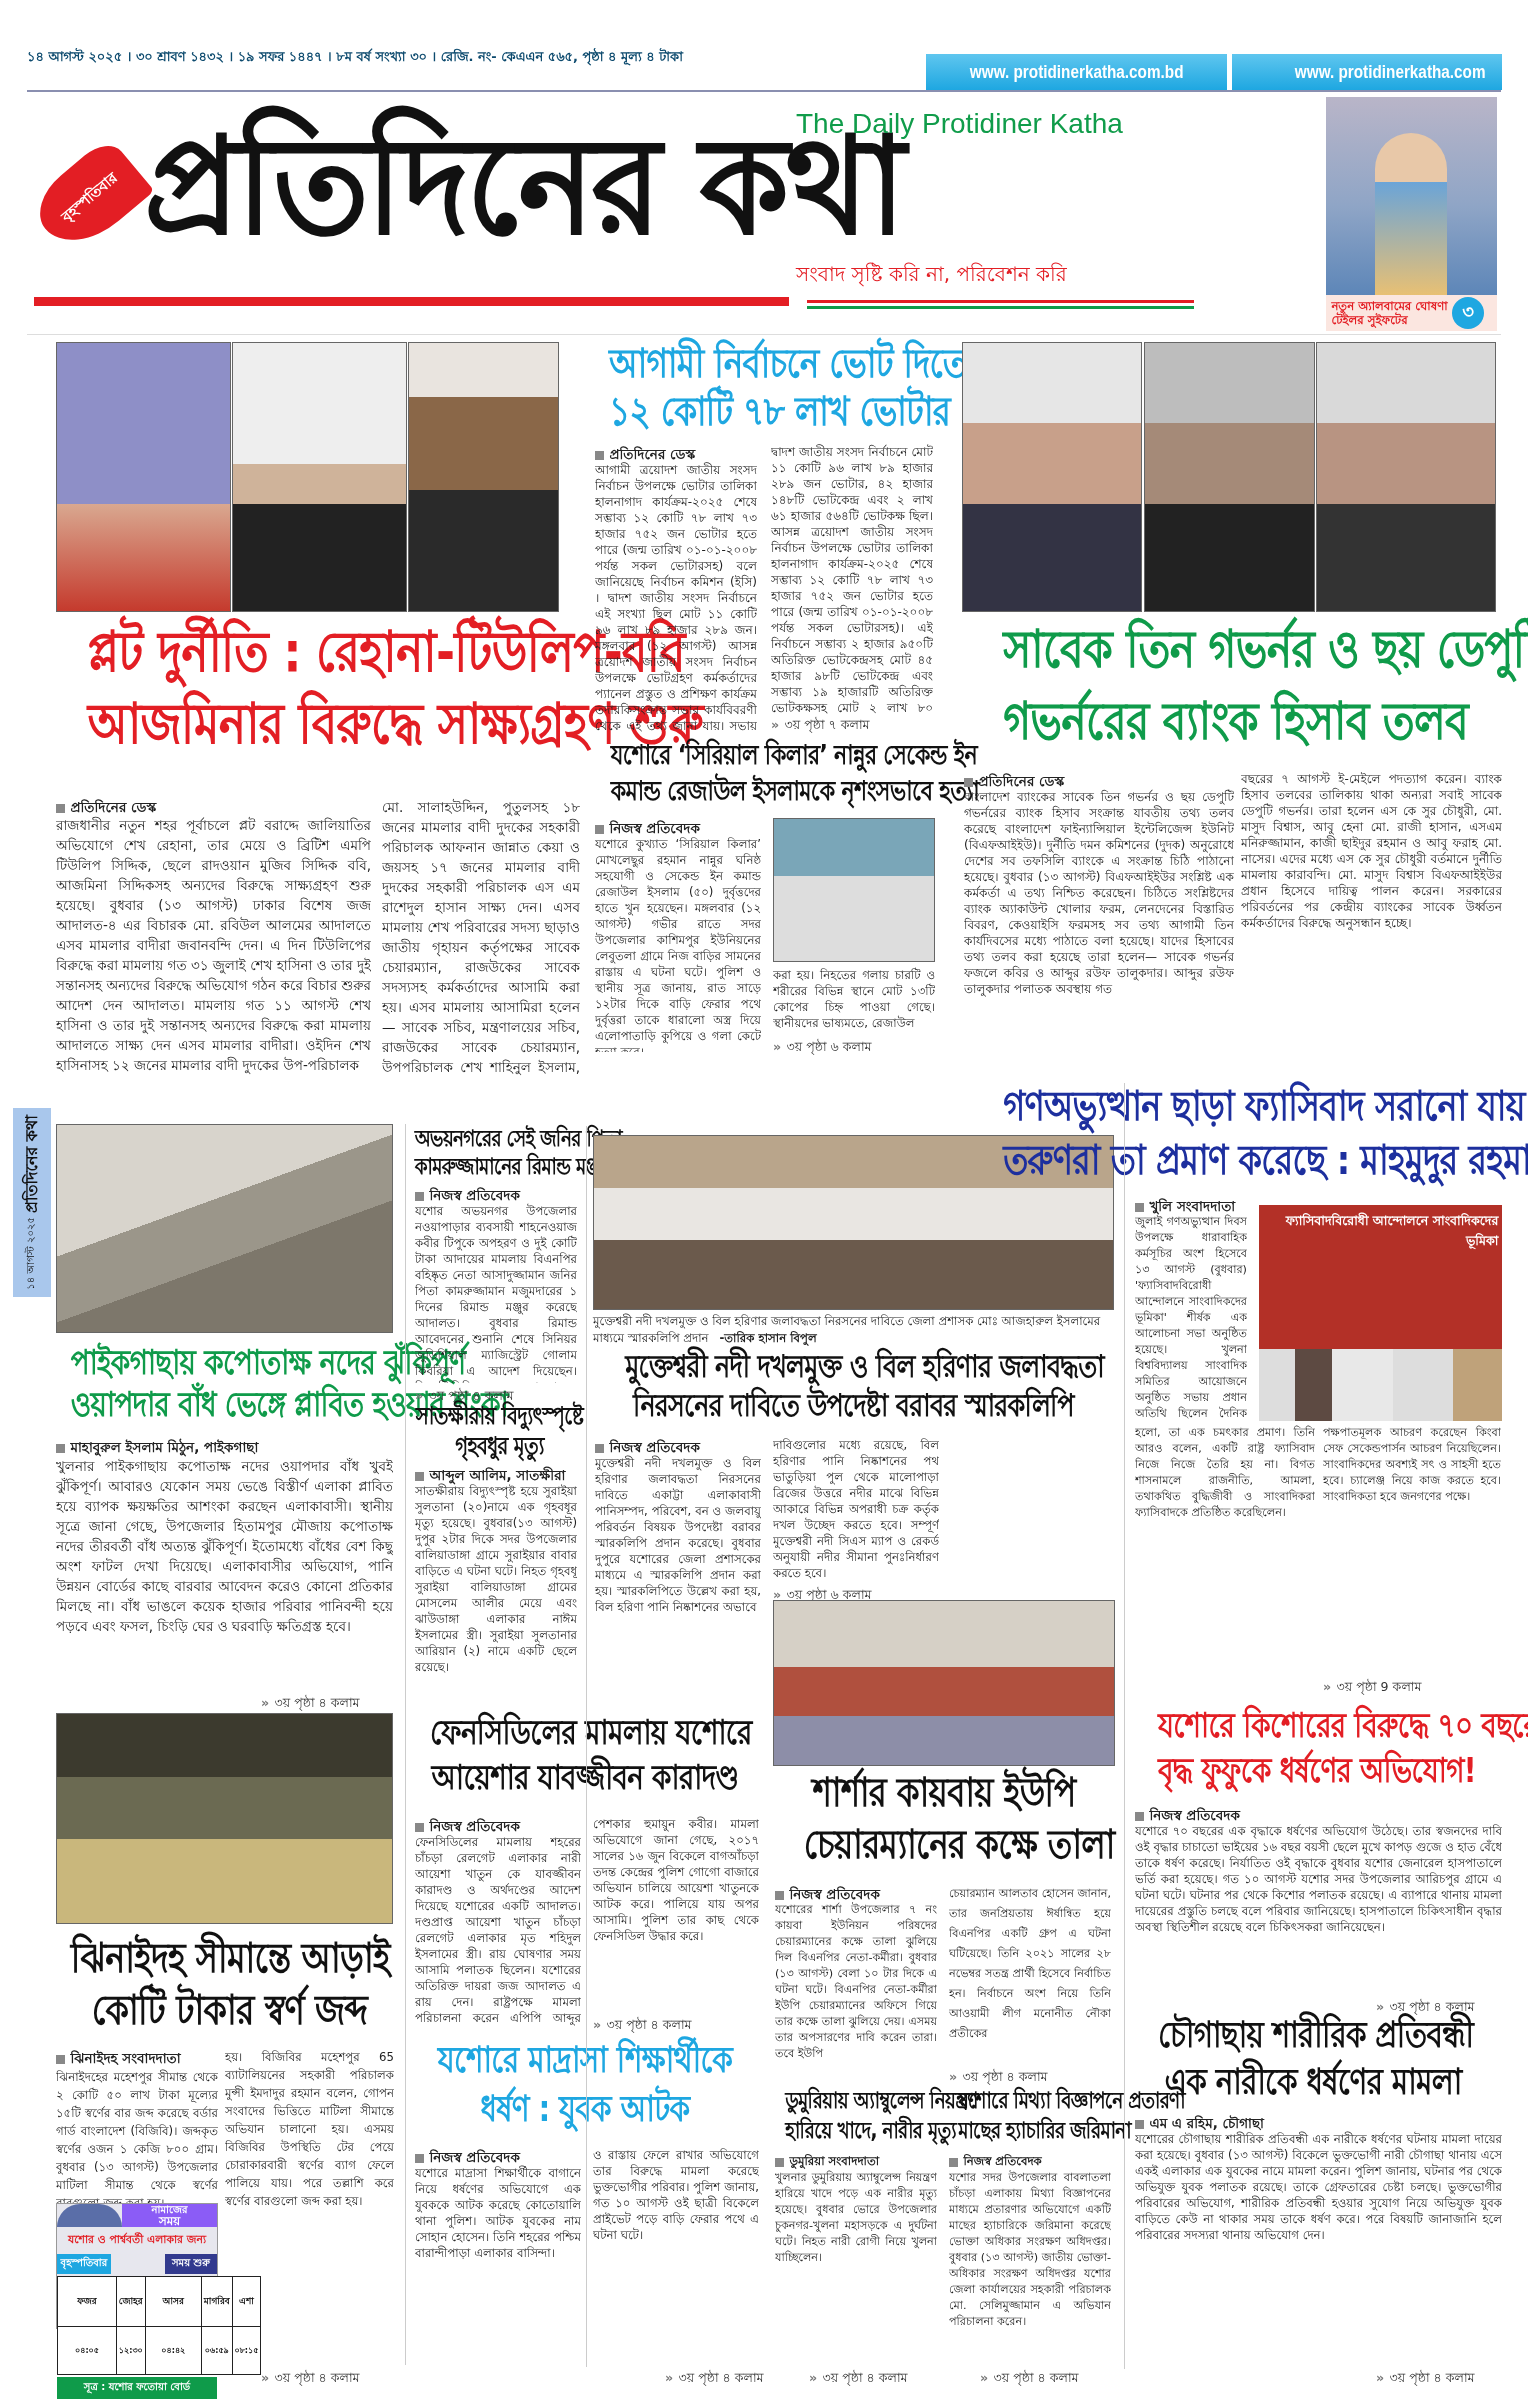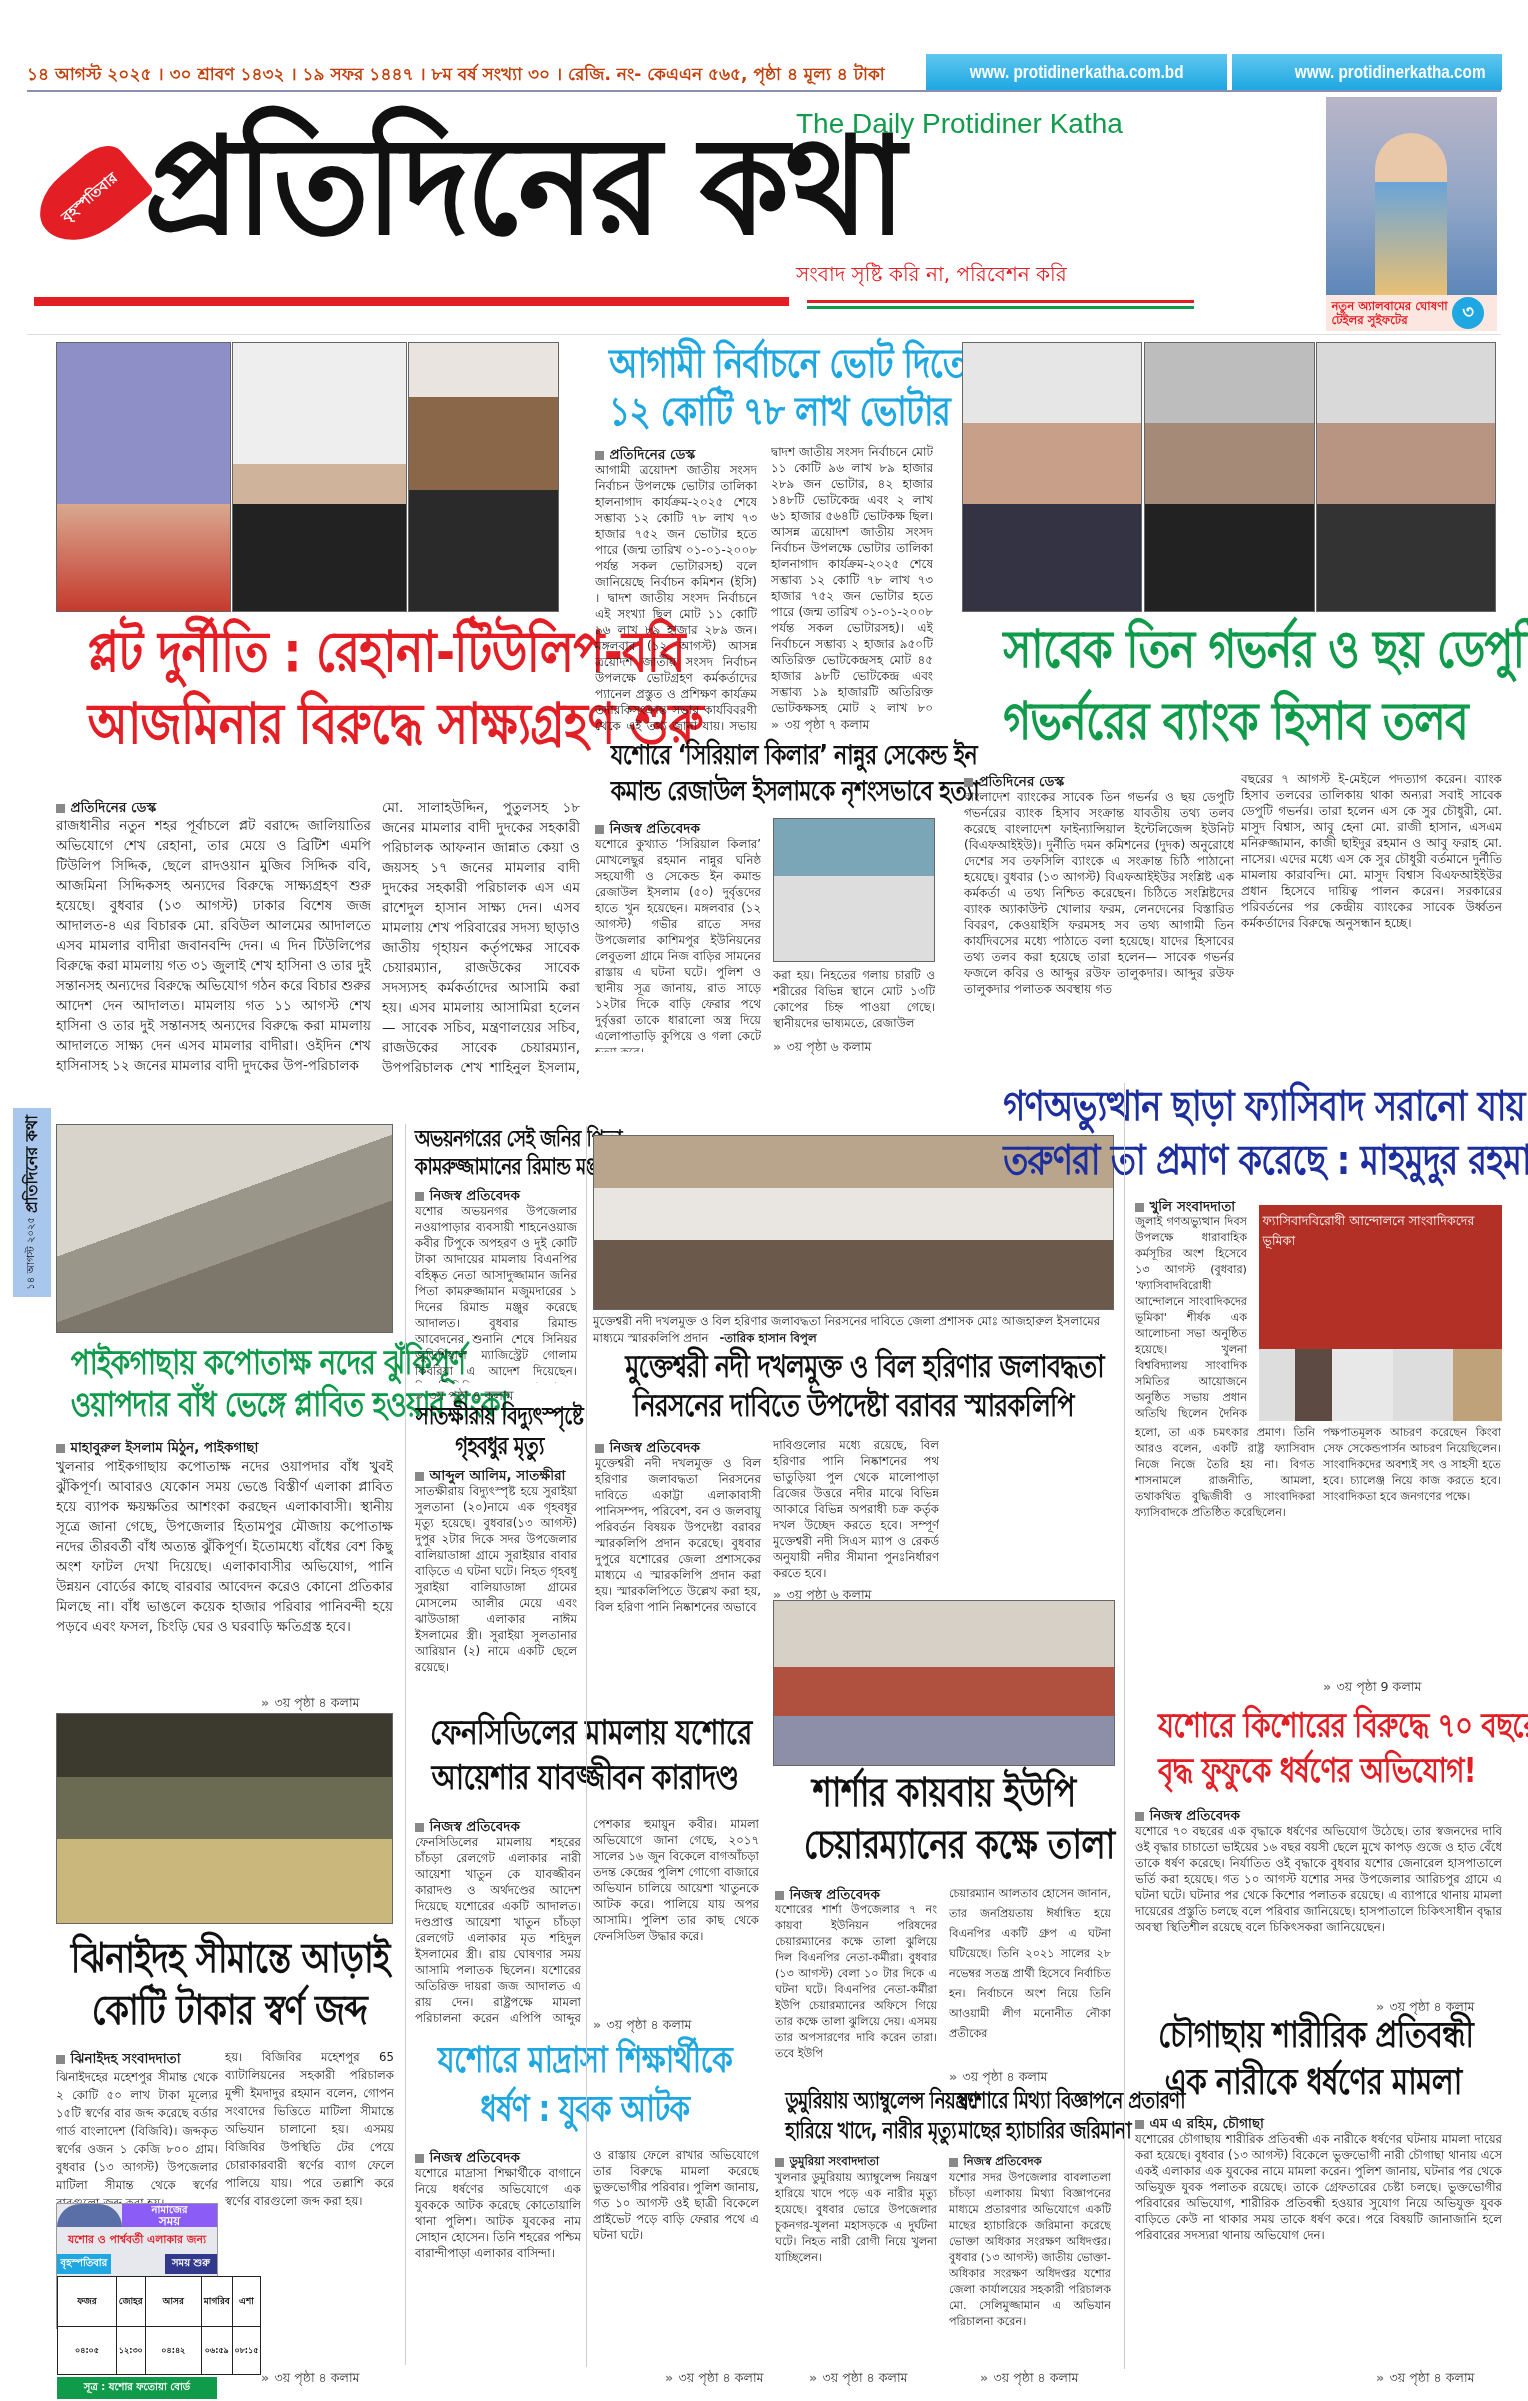--- a/index.html
+++ b/index.html
@@ -13,21 +13,21 @@
   .cont .arr{color:#777;font-weight:bold;margin-right:5.4px}
   .hl{font-family:"DejaVu Sans",sans-serif;font-weight:bold;text-align:center;line-height:1.15;letter-spacing:-0.9px;transform:scaleX(0.82);transform-origin:center}
   .photo{background:#bbb;border:0.9px solid #666;overflow:hidden}
   .rule{background:#8a8fb0;height:1.8px}
   .caption{font-family:"DejaVu Sans",sans-serif;font-size:11.7px;line-height:17px;color:#222}
   .prayer td{border:1.8px solid #222;text-align:center;font-size:12.6px;font-weight:bold;padding:3.6px 1.8px;background:#fff}
 </style>
 </head>
 <body>
 
-<div class="abs" style="left:27px;top:61px;width:432px;font-size:17px;font-weight:bold;white-space:nowrap;transform:scaleX(1.0);transform-origin:left;color:#c2410c">১৪ আগস্ট ২০২৫ । ৩০ শ্রাবণ ১৪৩২ । ১৯ সফর ১৪৪৭ । ৮ম বর্ষ সংখ্যা ৩০ । রেজি. নং- কেএএন ৫৬৫, পৃষ্ঠা ৪ মূল্য ৪ টাকা</div>
+<div class="abs" style="left:27px;top:47px;width:432px;font-size:13px;font-weight:bold;white-space:nowrap;transform:scaleX(1.0);transform-origin:left;color:#0c4a6e">১৪ আগস্ট ২০২৫ । ৩০ শ্রাবণ ১৪৩২ । ১৯ সফর ১৪৪৭ । ৮ম বর্ষ সংখ্যা ৩০ । রেজি. নং- কেএএন ৫৬৫, পৃষ্ঠা ৪ মূল্য ৪ টাকা</div>
 <div class="abs" style="left:926px;top:54px;width:301px;height:36px;background:linear-gradient(#5fc6ef,#1ea7e1);display:flex;align-items:center;justify-content:center">
   <span style="color:#fff;font-weight:bold;font-size:18px;font-family:'Liberation Sans',sans-serif;transform:scaleX(0.85);white-space:nowrap">www. protidinerkatha.com.bd</span>
 </div>
 <div class="abs" style="left:1232px;top:54px;width:270px;height:36px;background:linear-gradient(#5fc6ef,#1ea7e1);display:flex;align-items:center;justify-content:flex-end">
   <span style="color:#fff;font-weight:bold;font-size:18px;font-family:'Liberation Sans',sans-serif;transform:scaleX(0.85);white-space:nowrap">www. protidinerkatha.com</span>
 </div>
 <div class="abs rule" style="left:27px;top:90px;width:1474px;"></div>
 
 <div class="abs" style="left:36px;top:162px;width:108px;height:72px;background:#e31e24;border-radius:60% 40% 10% 80%;transform:rotate(-40deg);display:flex;align-items:center;justify-content:center">
   <span style="color:#fff;font-size:14.4px;font-weight:bold;transform:rotate(0deg)">বৃহস্পতিবার</span>
@@ -194,21 +194,21 @@
 <div class="abs body-text" style="left:1241px;top:771px;width:261px;height:270px;font-size:12px;line-height:16px">বছরের ৭ আগস্ট ই-মেইলে পদত্যাগ করেন। ব্যাংক হিসাব তলবের তালিকায় থাকা অন্যরা সবাই সাবেক ডেপুটি গভর্নর। তারা হলেন এস কে সুর চৌধুরী, মো. মাসুদ বিশ্বাস, আবু হেনা মো. রাজী হাসান, এসএম মনিরুজ্জামান, কাজী ছাইদুর রহমান ও আবু ফরাহ মো. নাসের। এদের মধ্যে এস কে সুর চৌধুরী বর্তমানে দুর্নীতি মামলায় কারাবন্দি। মো. মাসুদ বিশ্বাস বিএফআইইউর প্রধান হিসেবে দায়িত্ব পালন করেন। সরকারের পরিবর্তনের পর কেন্দ্রীয় ব্যাংকের সাবেক উর্ধ্বতন কর্মকর্তাদের বিরুদ্ধে অনুসন্ধান হচ্ছে।</div>
 
 <div class="abs hl" style="left:953px;top:1083px;width:557px;font-size:41px;color:#1d2f9e;white-space:nowrap">গণঅভ্যুত্থান ছাড়া ফ্যাসিবাদ সরানো যায় না</div>
 <div class="abs hl" style="left:953px;top:1137px;width:557px;font-size:41px;color:#1d2f9e;white-space:nowrap">তরুণরা তা প্রমাণ করেছে : মাহমুদুর রহমান</div>
 <div class="abs byline" style="left:1135px;top:1196px">
     <span class="sq"></span>
     <span>খুলি সংবাদদাতা</span>
   </div>
 <div class="abs body-text" style="left:1135px;top:1214px;width:112px;height:207px;font-size:11.2px;line-height:16px">জুলাই গণঅভ্যুত্থান দিবস উপলক্ষে ধারাবাহিক কর্মসূচির অংশ হিসেবে ১৩ আগস্ট (বুধবার) 'ফ্যাসিবাদবিরোধী আন্দোলনে সাংবাদিকদের ভূমিকা' শীর্ষক এক আলোচনা সভা অনুষ্ঠিত হয়েছে। খুলনা বিশ্ববিদ্যালয় সাংবাদিক সমিতির আয়োজনে অনুষ্ঠিত সভায় প্রধান অতিথি ছিলেন দৈনিক আমার দেশ পত্রিকার সম্পাদক মাহমুদুর রহমান।</div>
 <div class="abs" style="left:1259px;top:1205px;width:243px;height:216px;background:#b33027;overflow:hidden">
-  <div style="color:#fff;font-size:12.6px;font-weight:normal;text-align:left;padding:7.2px 3.6px">ফ্যাসিবাদবিরোধী আন্দোলনে সাংবাদিকদের ভূমিকা</div>
+  <div style="color:#fff;font-size:12.6px;font-weight:bold;text-align:right;padding:7.2px 3.6px">ফ্যাসিবাদবিরোধী আন্দোলনে সাংবাদিকদের ভূমিকা</div>
   <div style="position:absolute;left:0;bottom:0;width:100%;height:72px;background:linear-gradient(90deg,#ddd 0 15%,#5d4a42 15% 30%,#e8e8e8 30% 55%,#ddd 55% 80%,#bfa27a 80%)"></div>
 </div>
 <div class="abs body-text" style="left:1135px;top:1425px;width:180px;height:261px;font-size:11.2px;line-height:16px">হলো, তা এক চমৎকার প্রমাণ। তিনি আরও বলেন, একটি রাষ্ট্র ফ্যাসিবাদ নিজে নিজে তৈরি হয় না। বিগত শাসনামলে রাজনীতি, আমলা, তথাকথিত বুদ্ধিজীবী ও সাংবাদিকরা ফ্যাসিবাদকে প্রতিষ্ঠিত করেছিলেন।</div>
 <div class="abs body-text" style="left:1323px;top:1425px;width:178px;height:261px;font-size:11.2px;line-height:16px">পক্ষপাতমূলক আচরণ করেছেন কিংবা সেফ সেকেন্ডপার্সন আচরণ নিয়েছিলেন। সাংবাদিকদের অবশ্যই সৎ ও সাহসী হতে হবে। চ্যালেঞ্জ নিয়ে কাজ করতে হবে। সাংবাদিকতা হবে জনগণের পক্ষে।</div>
 <div class="abs cont" style="left:1323px;top:1674px"><span class="arr">»</span><span>৩য় পৃষ্ঠা 9 কলাম</span></div>
 
 <div class="abs hl" style="left:396px;top:1713px;width:378px;font-size:34px;color:#111;white-space:nowrap">ফেনসিডিলের মামলায় যশোরে</div>
 <div class="abs hl" style="left:396px;top:1758px;width:378px;font-size:34px;color:#111;white-space:nowrap">আয়েশার যাবজ্জীবন কারাদণ্ড</div>
 <div class="abs byline" style="left:415px;top:1816px">
     <span class="sq"></span>

